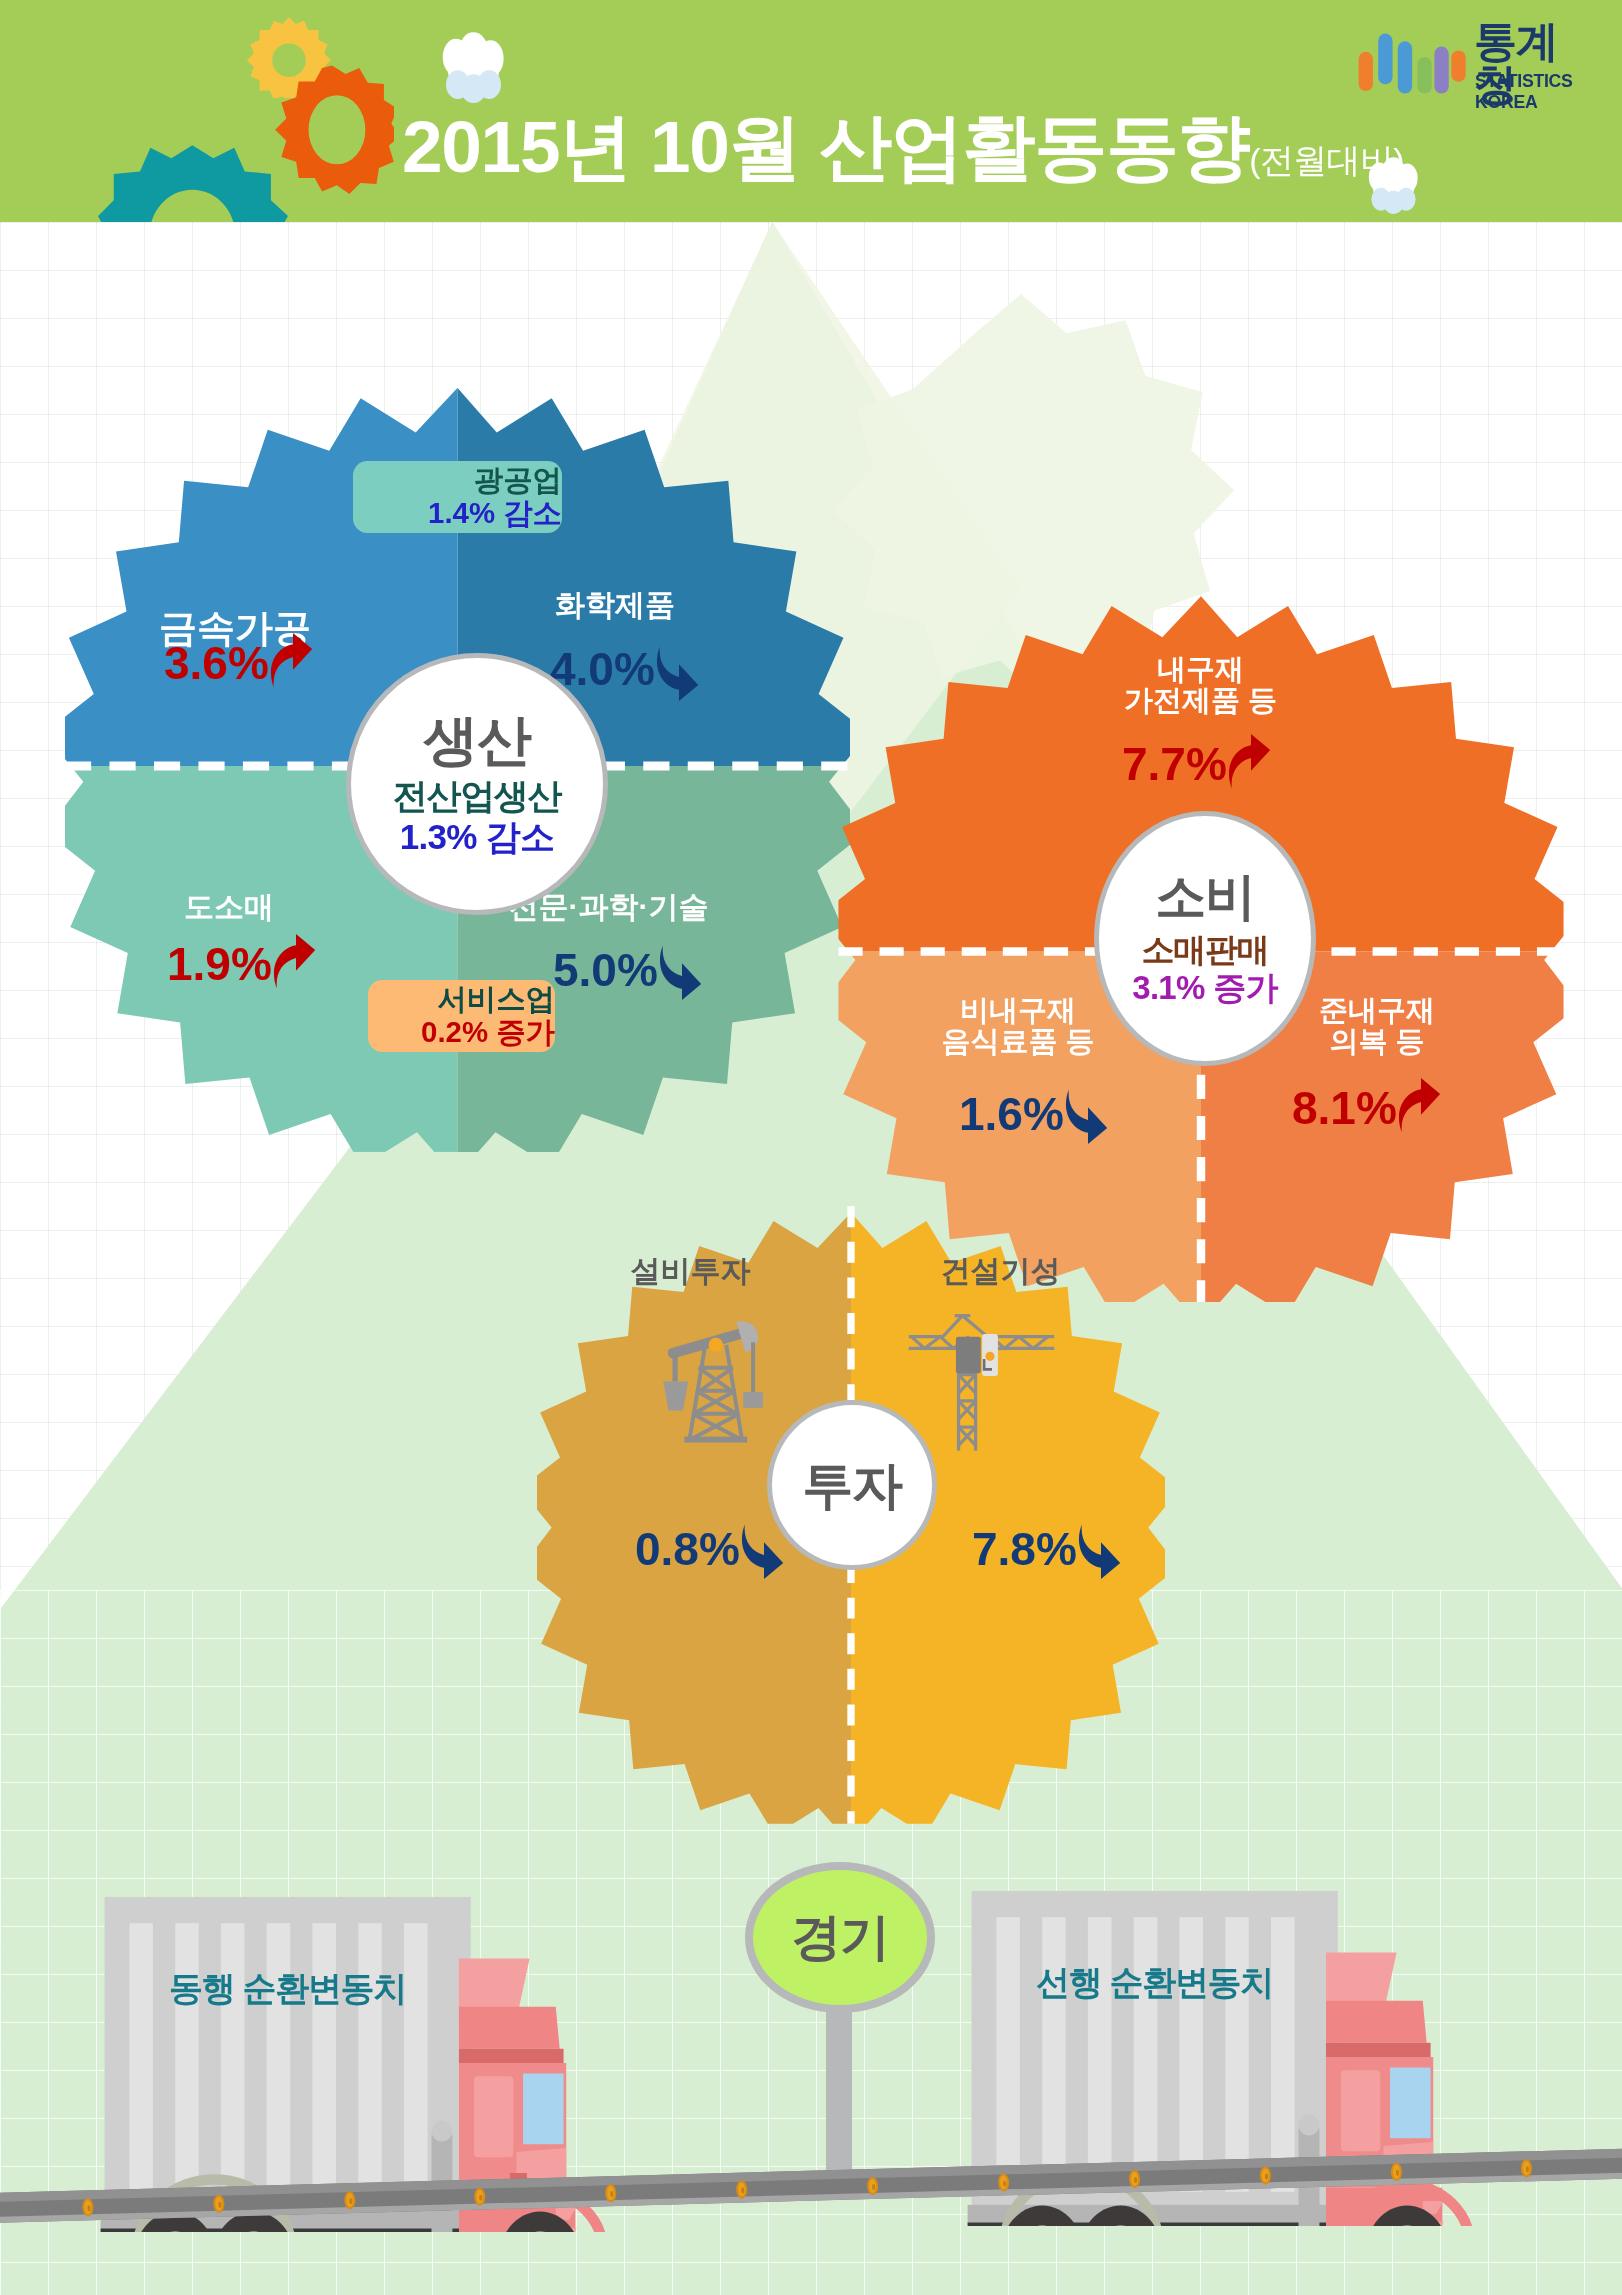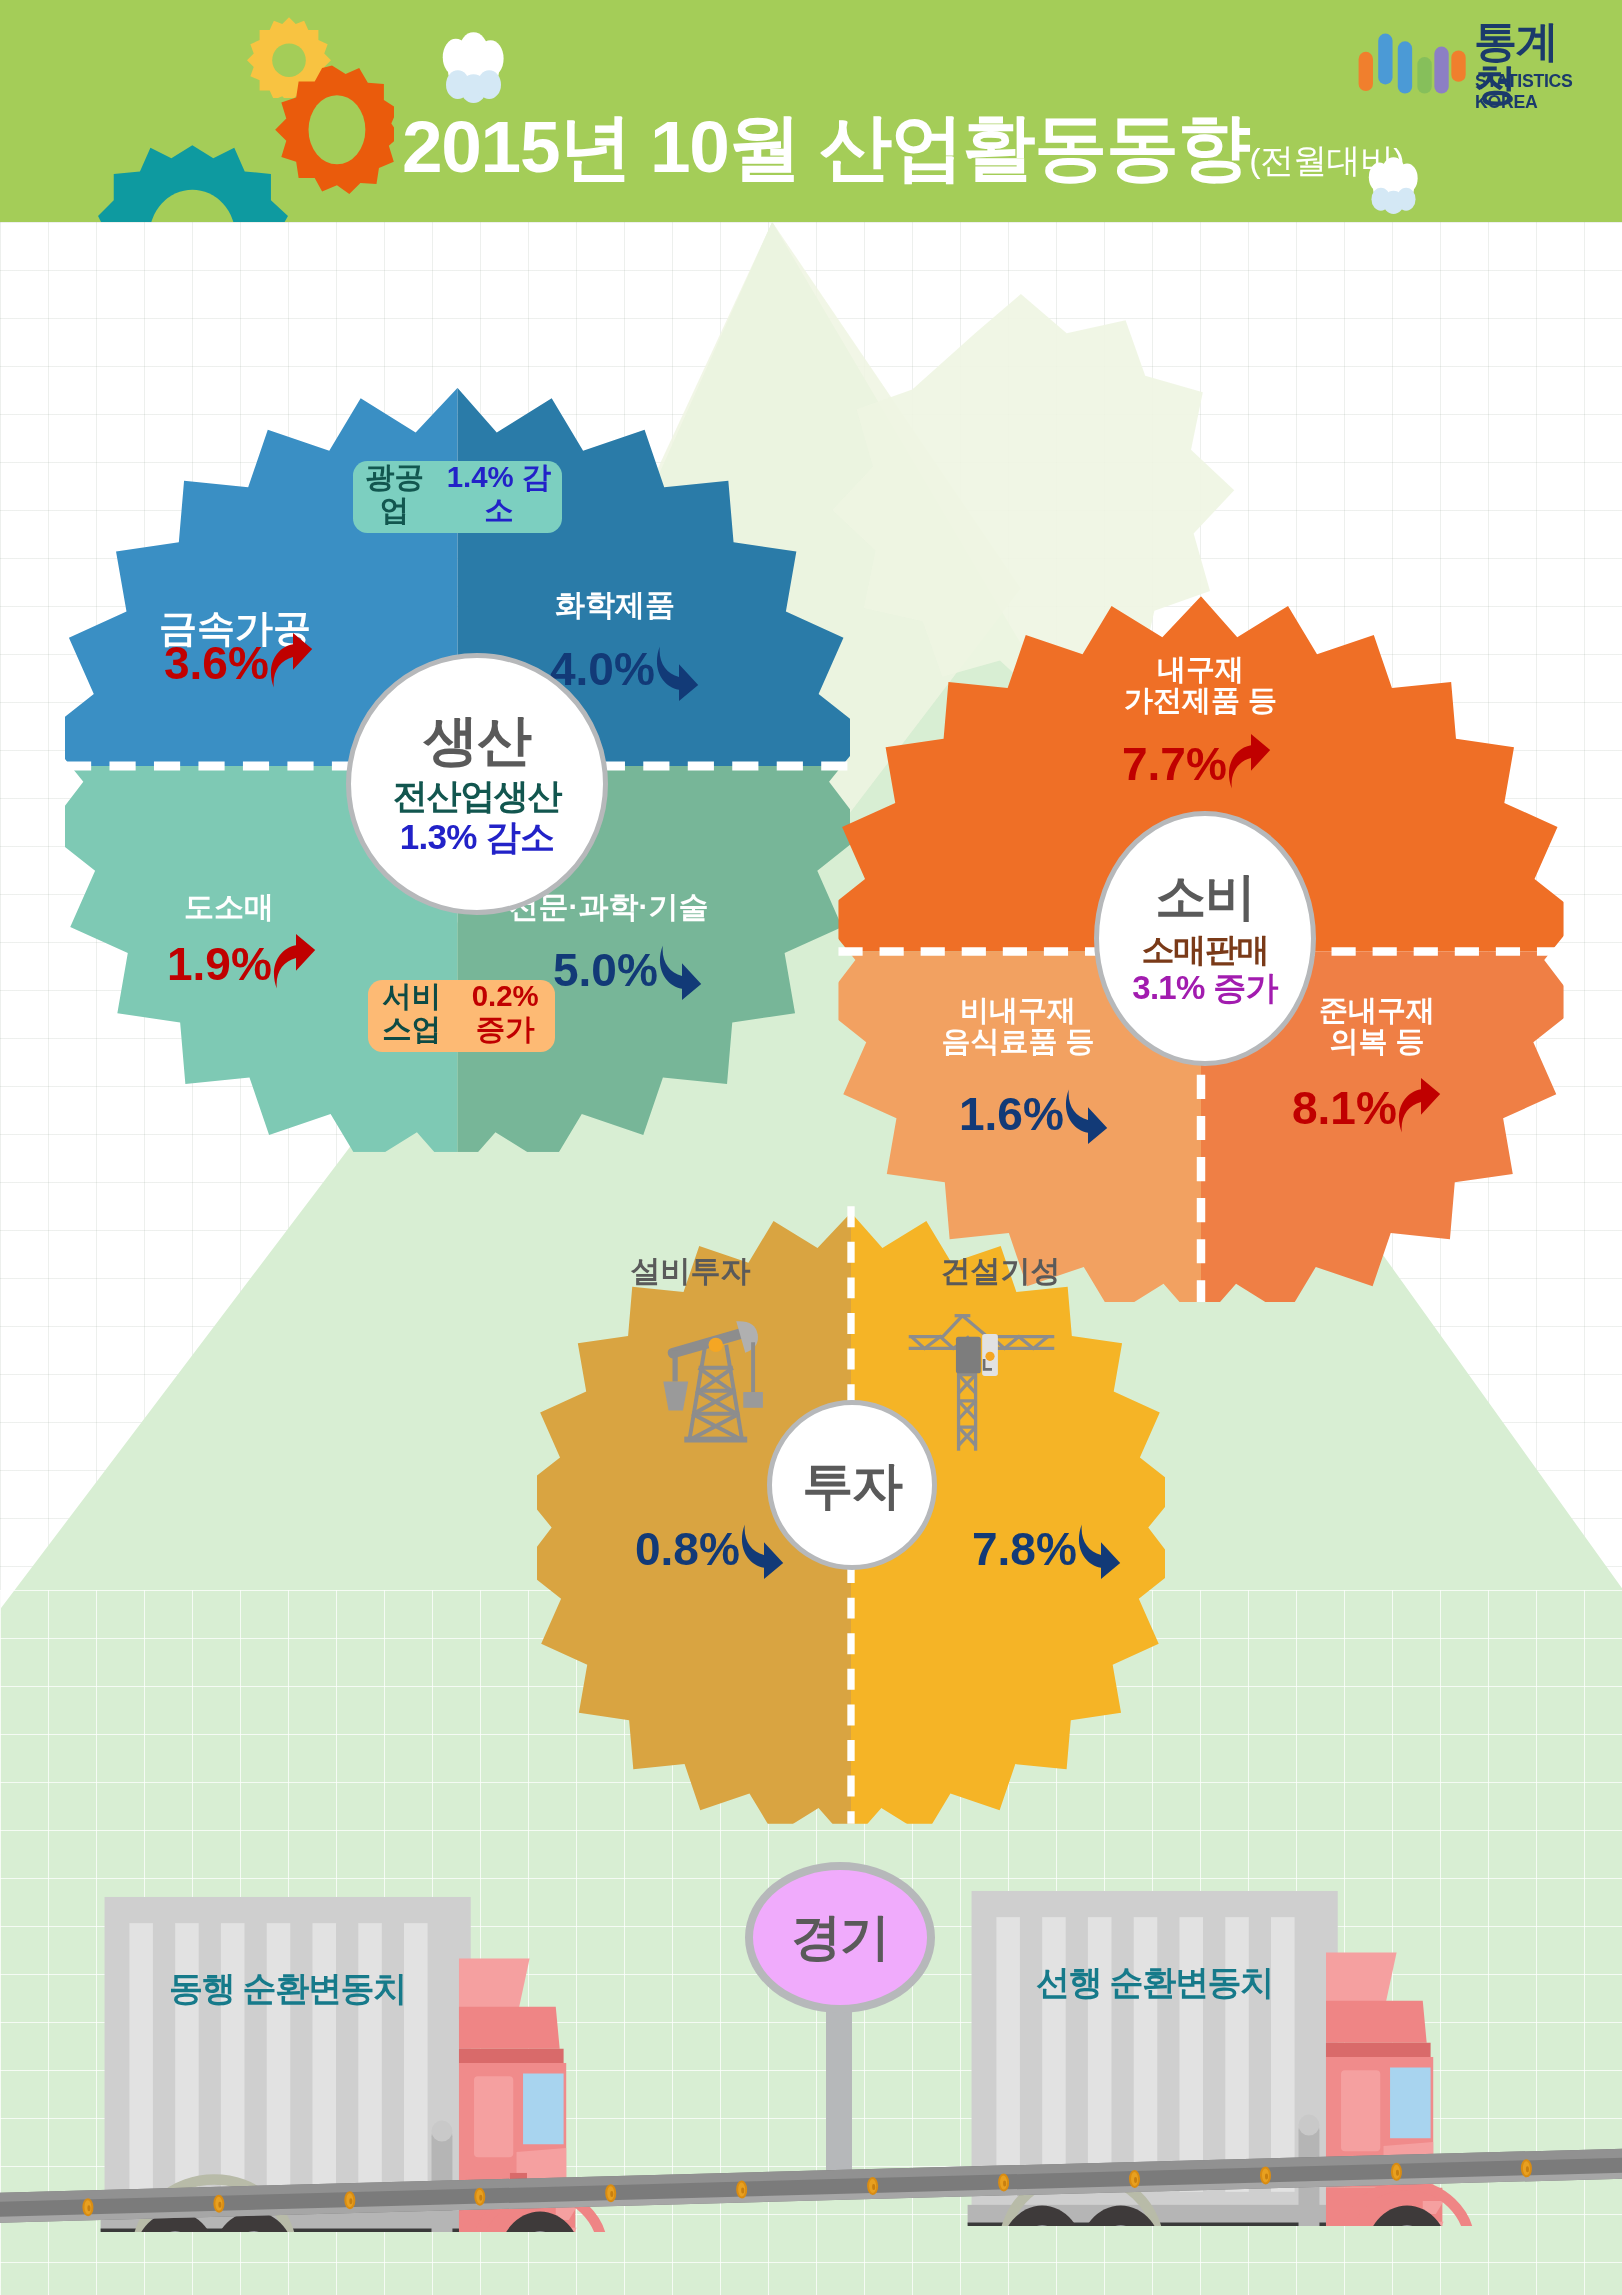--- a/index.html
+++ b/index.html
@@ -46,33 +46,33 @@
   .up{color:#c00000;}
   .down{color:#123a77;}
 
   .hub{position:absolute;background:#ffffff;border:5.9px solid #b6b8ba;border-radius:50%;
     display:flex;flex-direction:column;align-items:center;justify-content:center;text-align:center;}
   .hub .h1{color:#5a5a5a;font-weight:bold;line-height:1;}
   .hub .h2{font-weight:bold;line-height:1.05;}
   .hub .h3{font-weight:bold;line-height:1.05;}
 
   .badge{position:absolute;border-radius:14.4px;text-align:center;display:flex;
-    flex-direction:row;align-items:flex-start;justify-content:center;line-height:1.12;}
+    flex-direction:column;align-items:flex-end;justify-content:center;line-height:1.12;}
 
   
   .road{position:absolute;left:-13px;top:2193px;width:1662px;height:30px;background:#7b7b7b;
     transform:rotate(-1.55deg);transform-origin:0 0;}
   .road .top{position:absolute;left:0;top:0;width:100%;height:8.5px;background:#919191;}
   .road .bot{position:absolute;left:0;bottom:0;width:100%;height:6.5px;background:#a6a6a6;}
   .roller{position:absolute;top:7.9px;width:11px;height:17.7px;border-radius:50%;background:#e8a020;
     border:2px solid #d98c12;}
   .roller::after{content:"";position:absolute;left:2.6px;top:5.2px;width:3.9px;height:5.9px;
     border-radius:50%;background:#c87f10;}
 
-  .sign{position:absolute;left:745px;top:1862px;width:190px;height:151px;background:#f0abfc;
+  .sign{position:absolute;left:745px;top:1862px;width:190px;height:151px;background:#bef264;
     border:8.5px solid #b6b8ba;border-radius:50%;display:flex;align-items:center;justify-content:center;}
   .sign span{font-size:50px;font-weight:bold;color:#5a5a5a;letter-spacing:-1.3px;}
   .sign-post{position:absolute;left:826px;top:2002px;width:26px;height:196px;background:#b6b8ba;}
 
   .truck{position:absolute;}
   .truck svg{display:block;}
   .cargo-text{position:absolute;text-align:center;width:100%;}
   .cargo-l1{font-weight:bold;color:#167a8a;line-height:1.1;}
   .cargo-l2{font-weight:bold;color:#c00000;line-height:1.1;}
   .cargo-l2 .p{font-size:.62em;}

